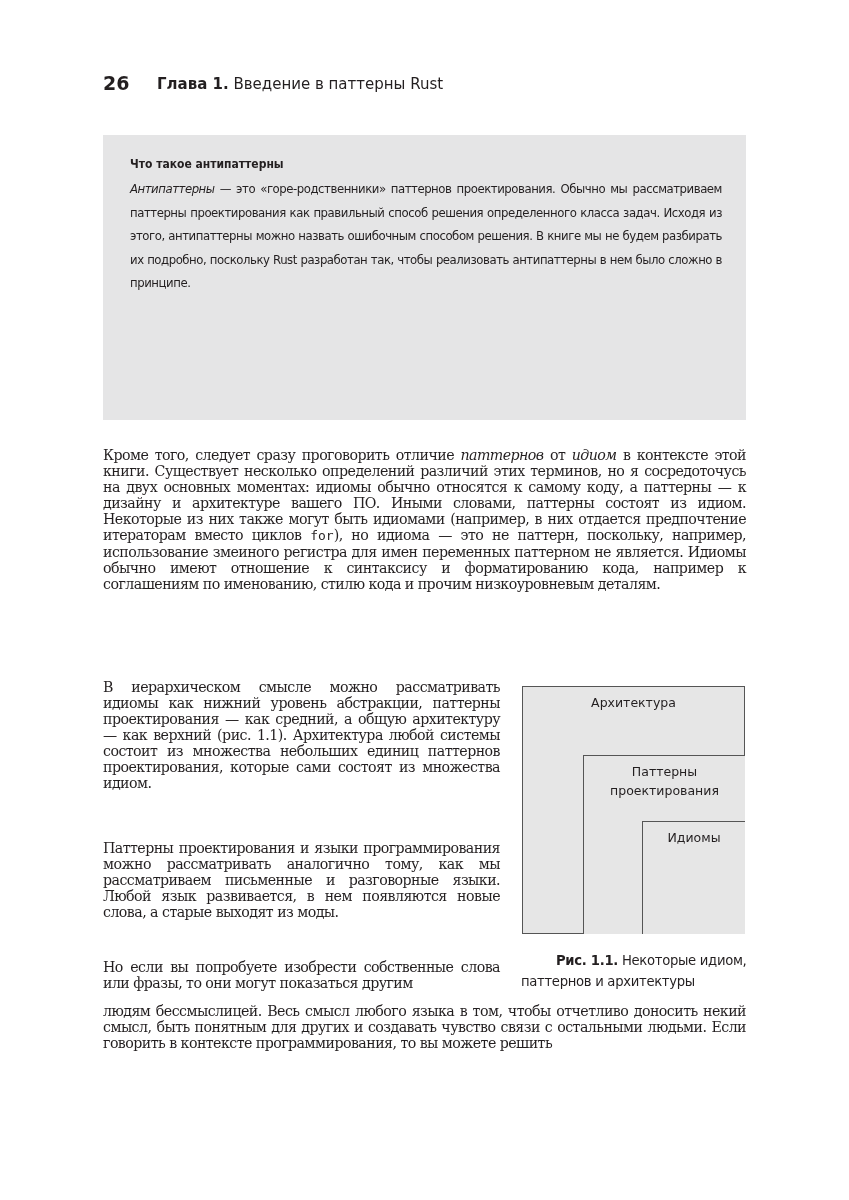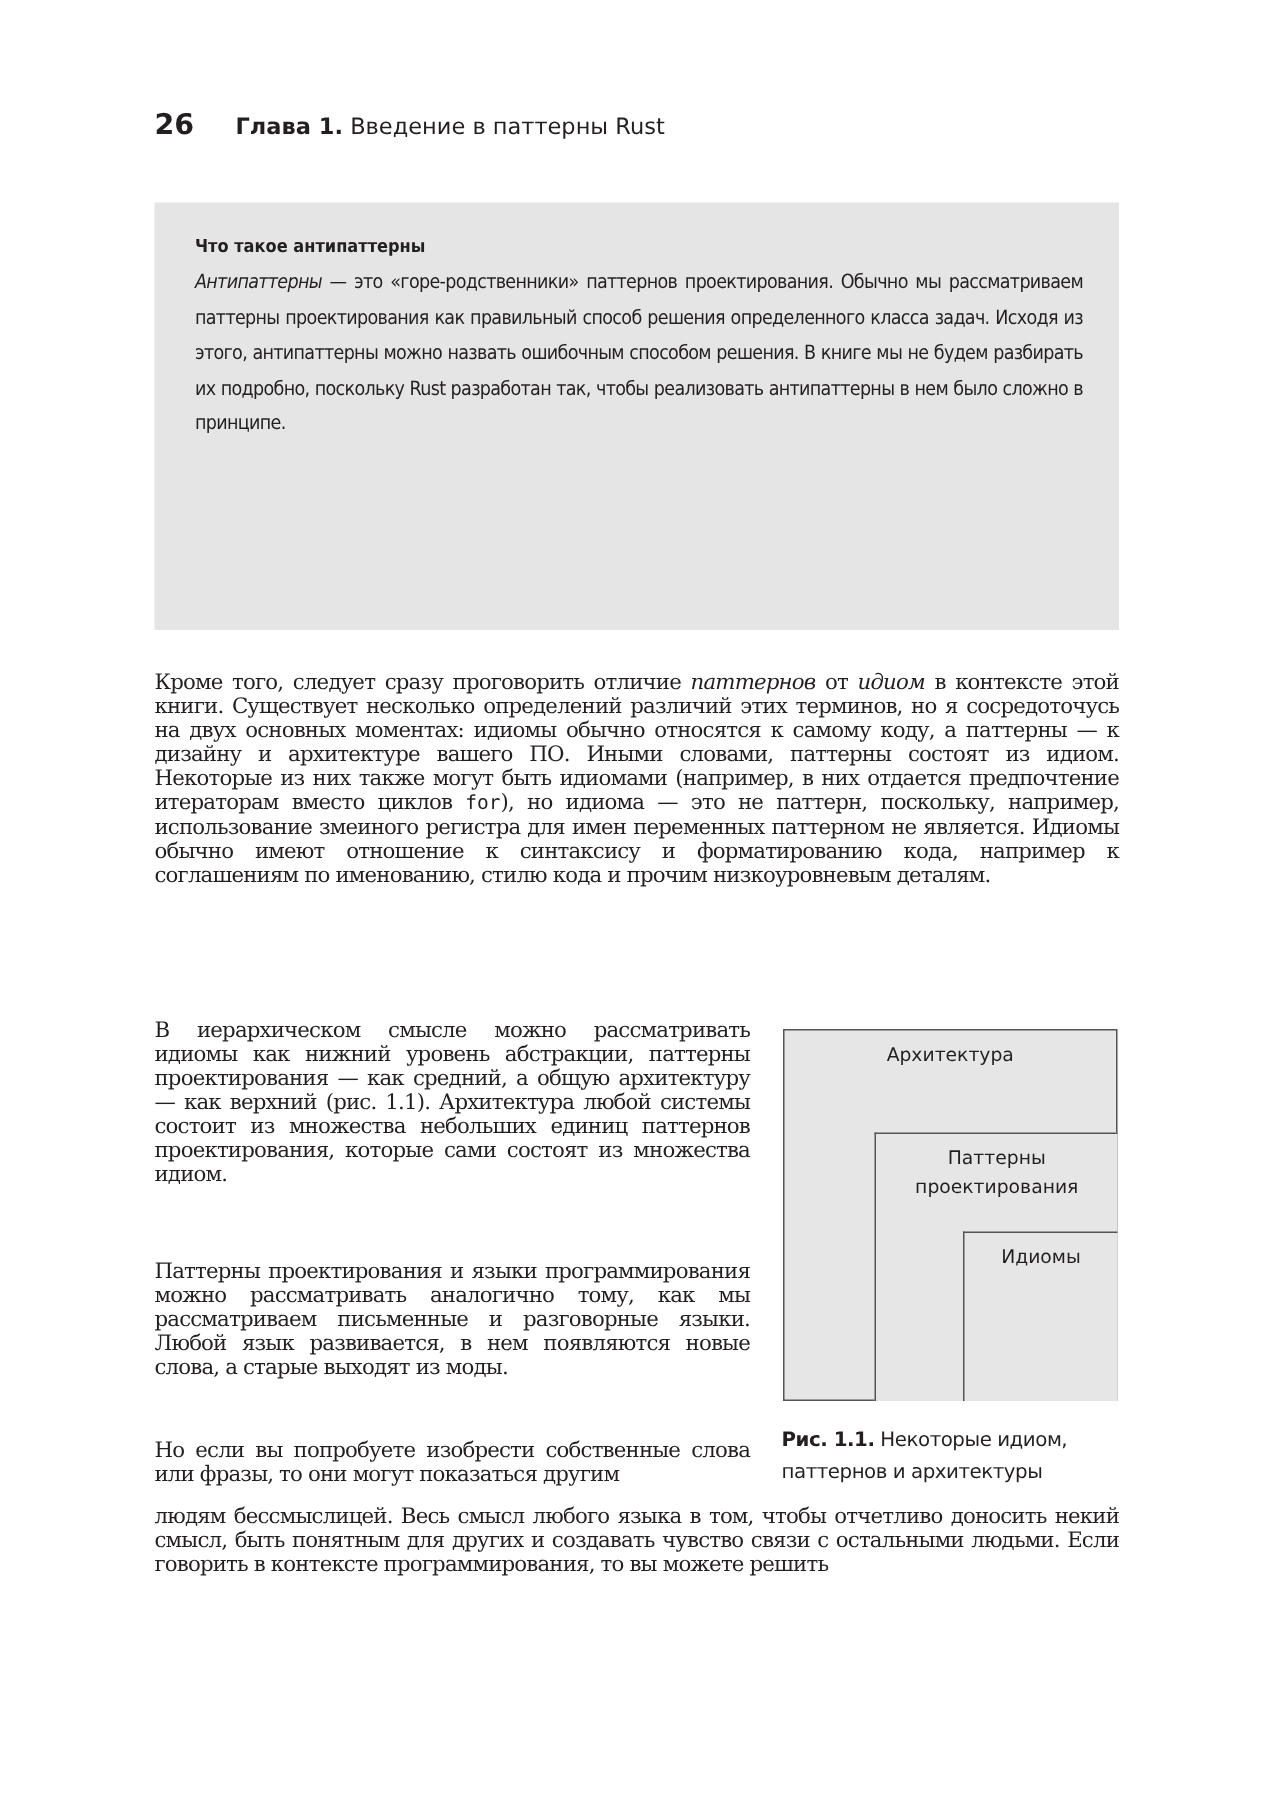--- a/index.html
+++ b/index.html
@@ -66,21 +66,21 @@
   .fig-idi { left: 120px; top: 135px; width: 103px; height: 113px; border-right: none; border-bottom: none; }
   .fig-arch .lbl { position: absolute; left: 0; right: 0; top: 6px; }
   .fig-pat .lbl { position: absolute; left: 0; right: 0; top: 6px; }
   .fig-idi .lbl { position: absolute; left: 0; right: 0; top: 6px; }
 
   .caption {
     position: absolute; left: 521px; top: 950px; width: 230px;
     font-family: "DejaVu Sans", sans-serif; font-size: 13.2px; line-height: 21px;
     color: #231f20; letter-spacing: -0.3px;
   }
-  .caption b { font-weight: bold; }
+  .caption b { font-weight: bold; margin-left: 35px; }
 </style>
 </head>
 <body>
 
 <div class="header">
   <span class="page-num">26</span>
   <span class="running-title"><b>Глава 1.</b> <span>Введение в паттерны Rust</span></span>
 </div>
 
 <div class="sidebar-box">

